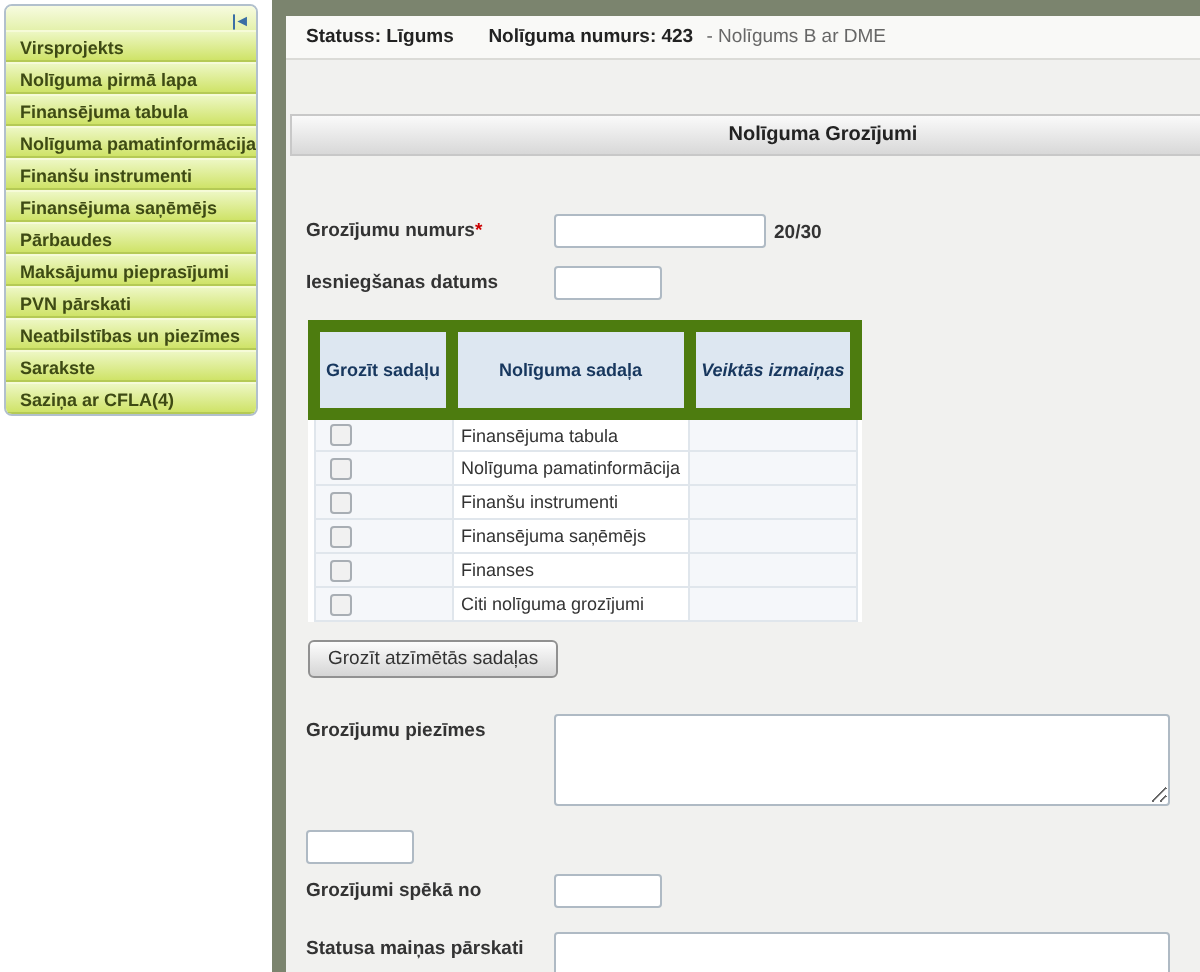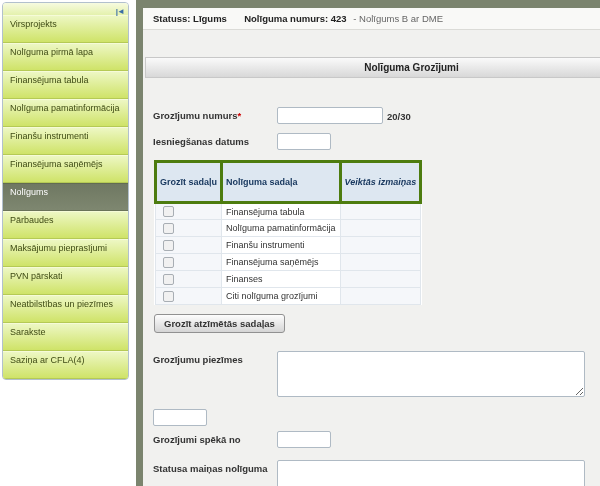--- a/index.html
+++ b/index.html
@@ -5,24 +5,24 @@
   * { margin:0; padding:0; box-sizing:border-box; }
   html,body { width:600px; height:486px; background:#ffffff;
     font-family:"Liberation Sans","DejaVu Sans",sans-serif; overflow:hidden; }
 
   
   .sidebar { position:absolute; left:2px; top:2px; width:127px;
     border:1px solid #b2c0cd; border-radius:4px; overflow:hidden; background:#fff; }
   .sb-header { height:12px; background:linear-gradient(#f7fbe0,#e4f1ac);
     text-align:right; padding-right:4px; line-height:11px; }
   .collapse-icon { font-size:8px; font-weight:bold; color:#3a6ea5; cursor:pointer; letter-spacing:-1px; }
-  .sb-item { height:28px; line-height:14px; padding:1px 0 1px 7px;
+  .sb-item { height:16px; line-height:14px; padding:1px 0 1px 7px;
     background:linear-gradient(#edf7c3,#cfe368);
     border-top:1px solid #f6fbd8; border-bottom:1px solid #b5ca55;
-    font-weight:normal; font-size:9px; color:#3e4a14; cursor:pointer;
+    font-weight:bold; font-size:9px; color:#3e4a14; cursor:pointer;
     white-space:nowrap; overflow:hidden; }
   .sb-item.selected { background:linear-gradient(#6f7862,#7e8770);
     color:#ffffff; border-top-color:#626b52; border-bottom-color:#6a7359; }
 
   
   .main { position:absolute; left:136px; top:0; width:544px; height:486px;
     border-left:7px solid #7b846e; background:#f1f1ef; }
   .topbar { height:8px; background:#7b846e; }
   .statusbar { height:22px; line-height:22px; background:#f9f9f7;
     border-bottom:1px solid #dbdbd7; padding-left:10px; font-size:9.5px; color:#222; }
@@ -44,54 +44,53 @@
     font-family:"Liberation Sans","DejaVu Sans",sans-serif; }
   .inp-num { width:106px; }
   .inp-date { width:54px; }
   textarea { border:1px solid #afbac4; border-radius:2px; width:308px; height:46px;
     font-size:10px; background:#fff; resize:both;
     font-family:"Liberation Sans","DejaVu Sans",sans-serif; }
   .counter { font-weight:bold; color:#333; margin-left:4px; padding-top:4px; }
 
   
   .sections-table { border-collapse:collapse; margin:10px 0 0 1px; background:#fff; }
-  .sections-table th { background:#dde7f1; border:3px solid #4d7c0f; color:#17375e;
-    font-size:9px; font-weight:bold; padding:14px 3px; text-align:left; white-space:nowrap; }
+  .sections-table th { background:#dde7f1; border:6px solid #4d7c0f; color:#17375e;
+    font-size:9px; font-weight:bold; padding:14px 3px; text-align:center; white-space:nowrap; }
   .sections-table td { border:1px solid #e0e6ec; font-size:9px; color:#333;
     padding:2px 4px; height:17px; vertical-align:middle; white-space:nowrap; }
   th.h1 { width:60px; } th.h2 { width:112px; } th.h3 { width:76px;font-style:italic; }
   td.c1 { background:#f5f7fa; } td.c2 { background:#ffffff; } td.c3 { background:#f5f7fa; }
   .cb { display:inline-block; width:11px; height:11px; border:1px solid #a8aeb4;
     border-radius:2px; background:#f1f1f1; margin-left:3px; vertical-align:middle; cursor:pointer; }
 
   
   .btn { display:inline-block; background:linear-gradient(#fdfdfd,#d5d5d5);
     border:1px solid #919191; border-radius:3px; padding:3px 9px;
-    font-size:9.5px; font-weight:bold; color:#333; cursor:pointer; white-space:nowrap;
+    font-size:9.5px; font-weight:normal; color:#333; cursor:pointer; white-space:nowrap;
     font-family:"Liberation Sans","DejaVu Sans",sans-serif; }
   .grozit-btn-row { margin:9px 0 18px 1px; }
   .bottom-buttons { margin:20px 0 0 128px; }
   .bottom-buttons .btn { margin-right:6px; }
   .mb-sm { margin-bottom:6px; }
 </style>
 </head>
 <body>
 
 <div class="sidebar">
   <div class="sb-header">
     <span class="collapse-icon">|◄</span>
   </div>
   <div>
       <div class="sb-item">Virsprojekts</div>
       <div class="sb-item">Nolīguma pirmā lapa</div>
       <div class="sb-item">Finansējuma tabula</div>
       <div class="sb-item">Nolīguma pamatinformācija</div>
       <div class="sb-item">Finanšu instrumenti</div>
       <div class="sb-item">Finansējuma saņēmējs</div>
-      <div class="sb-item selected">Nolīgums</div>
       <div class="sb-item">Pārbaudes</div>
       <div class="sb-item">Maksājumu pieprasījumi</div>
       <div class="sb-item">PVN pārskati</div>
       <div class="sb-item">Neatbilstības un piezīmes</div>
       <div class="sb-item">Sarakste</div>
       <div class="sb-item">Saziņa ar CFLA(4)</div>
     </div>
 </div>
 
 <div class="main">
@@ -175,21 +174,21 @@
     <div class="frow" style="margin-top:12px; margin-bottom:5px;">
       <input type="text" class="inp-date" value="" style="">
     </div>
 
     <div class="frow">
       <span class="flabel">Grozījumi spēkā no</span>
       <input type="text" class="inp-date" value="" style="">
     </div>
 
     <div class="frow" style="margin-top:12px;">
-      <span class="flabel">Statusa maiņas nolīguma</span>
+      <span class="flabel">Statusa maiņas pārskati</span>
       <textarea value="" style=""></textarea>
     </div>
 
     <div class="bottom-buttons">
       <span class="btn">Saglabāt</span>
       <span class="btn">Atcelt</span>
       <span class="btn">Atgriezties</span>
     </div>
 
   </div>

